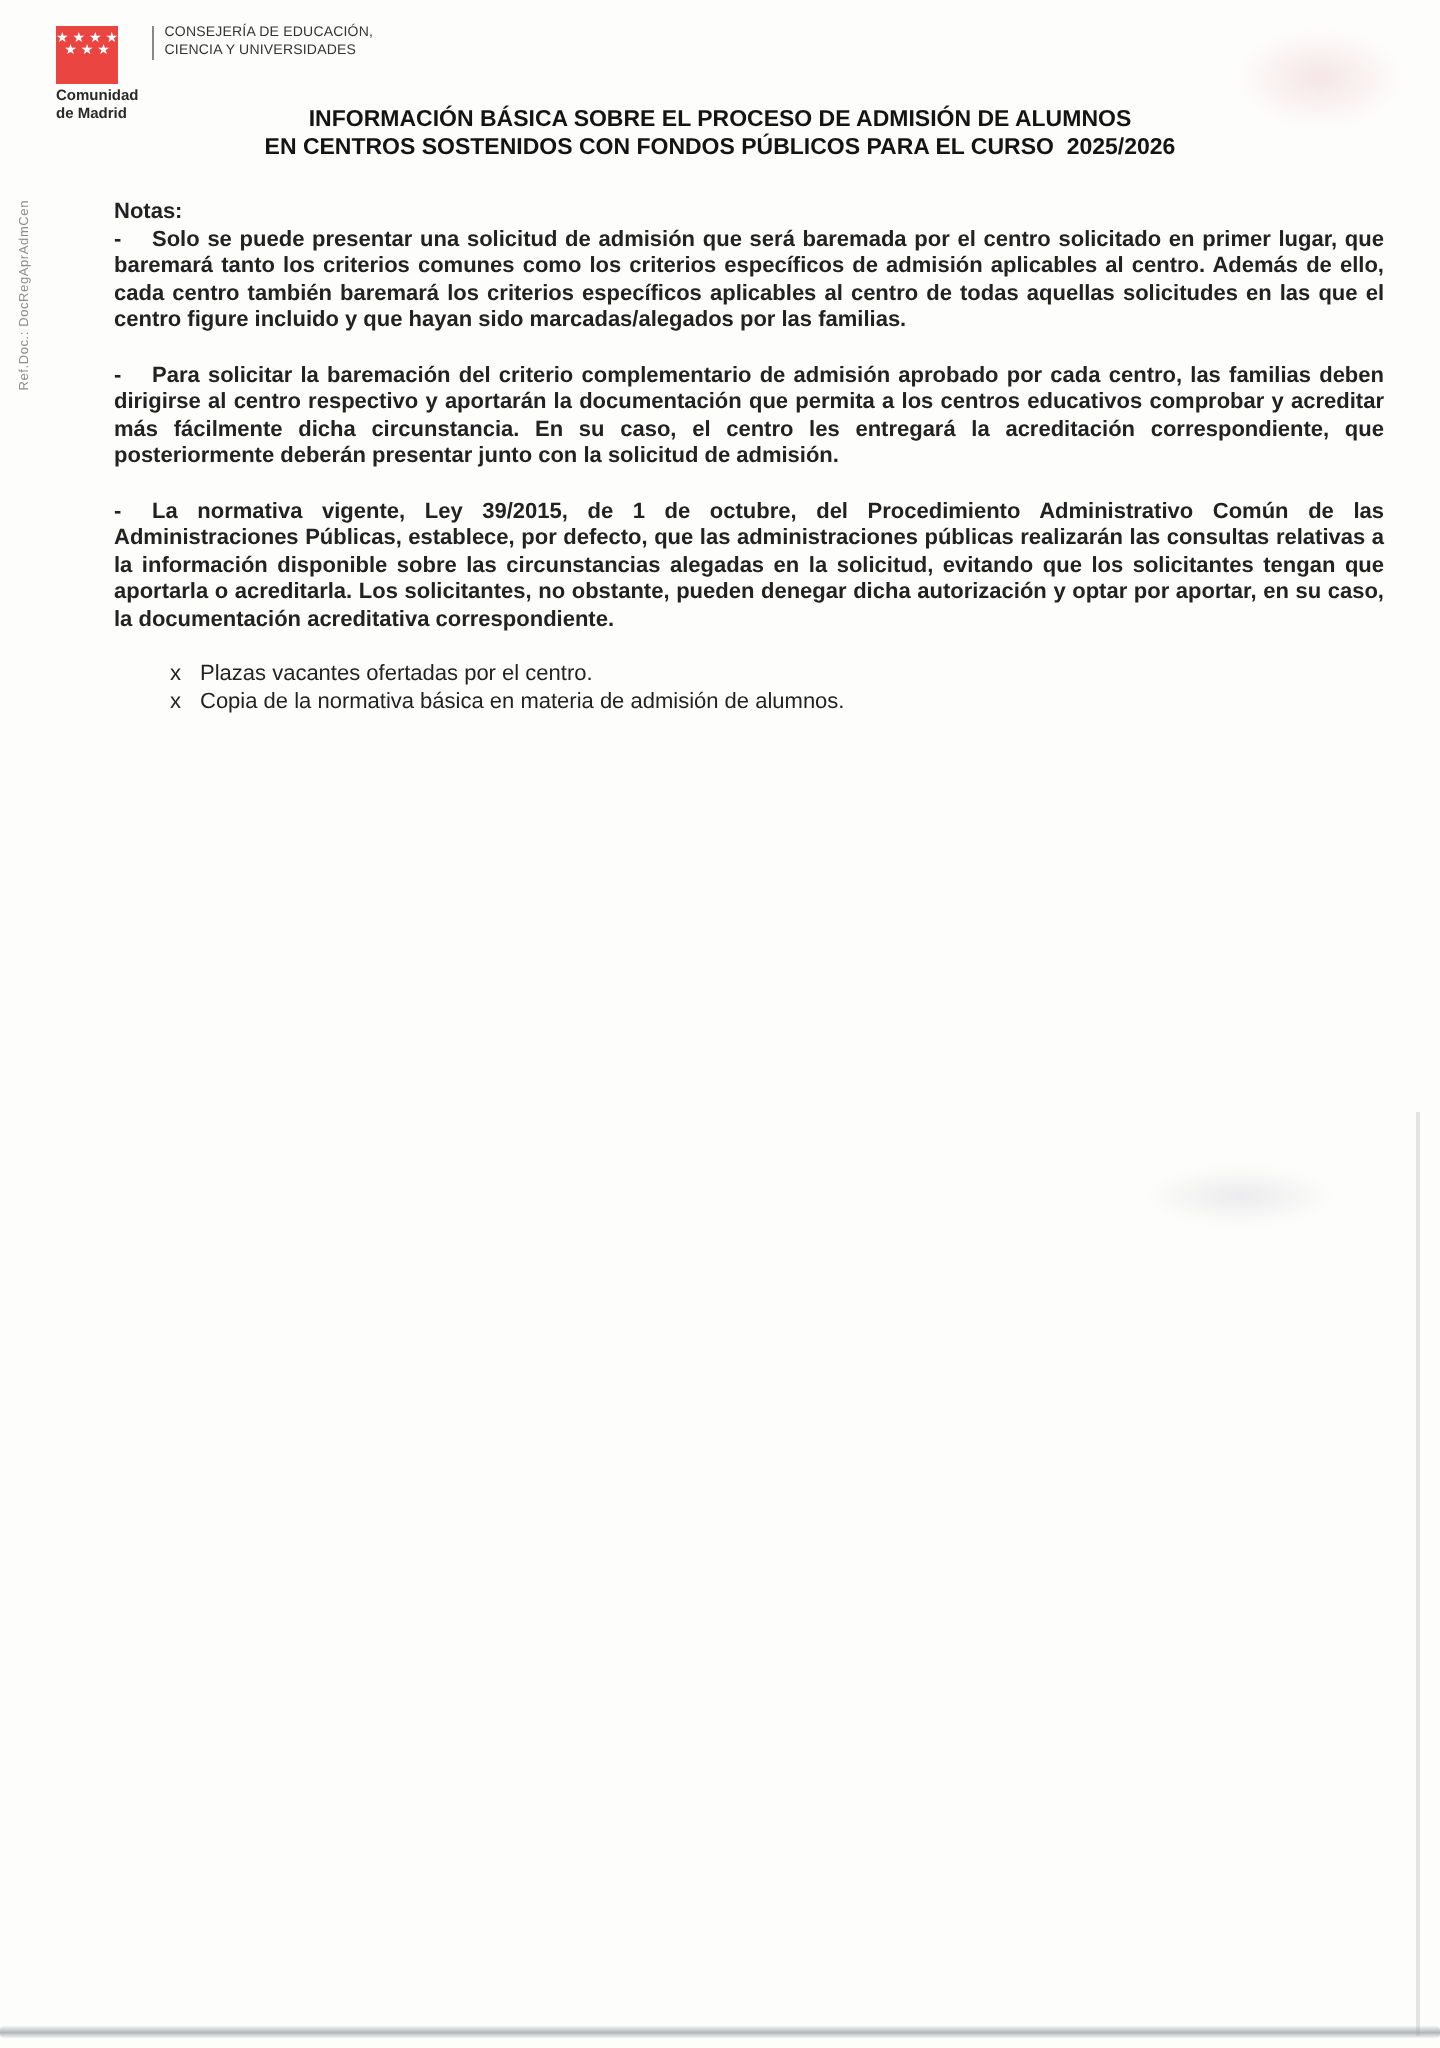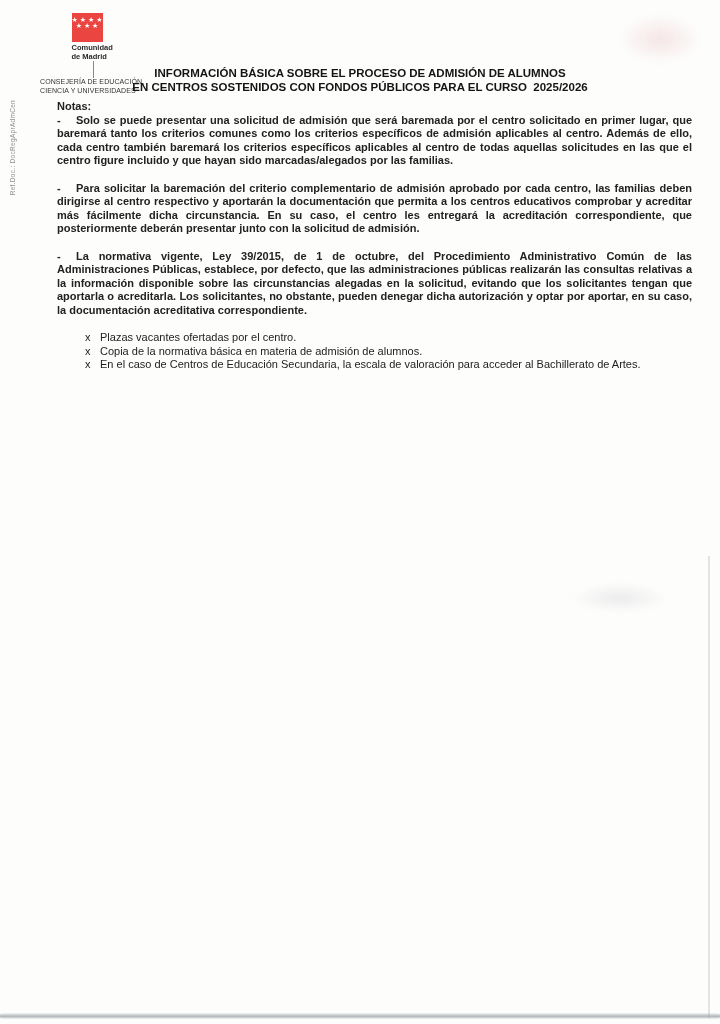--- a/index.html
+++ b/index.html
@@ -10,24 +10,23 @@
     background: #fdfdfc;
     overflow: hidden;
     font-family: "Liberation Sans", sans-serif;
     color: #1e1e1e;
   }
 
   
   .header {
     position: absolute;
     top: 13px;
-    left: 40px;
+    left: 28px;
     display: flex;
-    align-items: center;
-    flex-direction: column;
+    align-items: flex-start;
   }
   .logo-col { display: flex; flex-direction: column; align-items: flex-start; }
   .flag {
     width: 31px;
     height: 29px;
     background: #ea4540;
     display: flex;
     flex-direction: column;
     justify-content: flex-start;
     align-items: center;
@@ -58,21 +57,21 @@
   .dept {
     font-size: 7px;
     line-height: 8.5px;
     color: #333;
     letter-spacing: 0.1px;
   }
 
   
   .title {
     position: absolute;
-    top: 67px;
+    top: 54px;
     left: 0;
     width: 100%;
     text-align: center;
     font-weight: bold;
     font-size: 11.5px;
     line-height: 13.5px;
     color: #141414;
   }
 
   
@@ -188,23 +187,20 @@
 
 
 
     <div class="doc-list">
       <div class="doc-li">
         <span class="li-bullet">x</span><span>Plazas vacantes ofertadas por el centro.</span>
       </div>
       <div class="doc-li">
         <span class="li-bullet">x</span><span>Copia de la normativa básica en materia de admisión de alumnos.</span>
       </div>
-      <div class="doc-li">
-        <span class="li-bullet">x</span><span>En el caso de Centros de Educación Secundaria, la escala de valoración para acceder al  Bachillerato de Artes.</span>
-      </div>
     </div>
   </div>
 
   <div class="artifact-mid-right"></div>
 
   <div class="scan-edge-right"></div>
   <div class="scan-edge-bottom"></div>
 
 </div>
 

